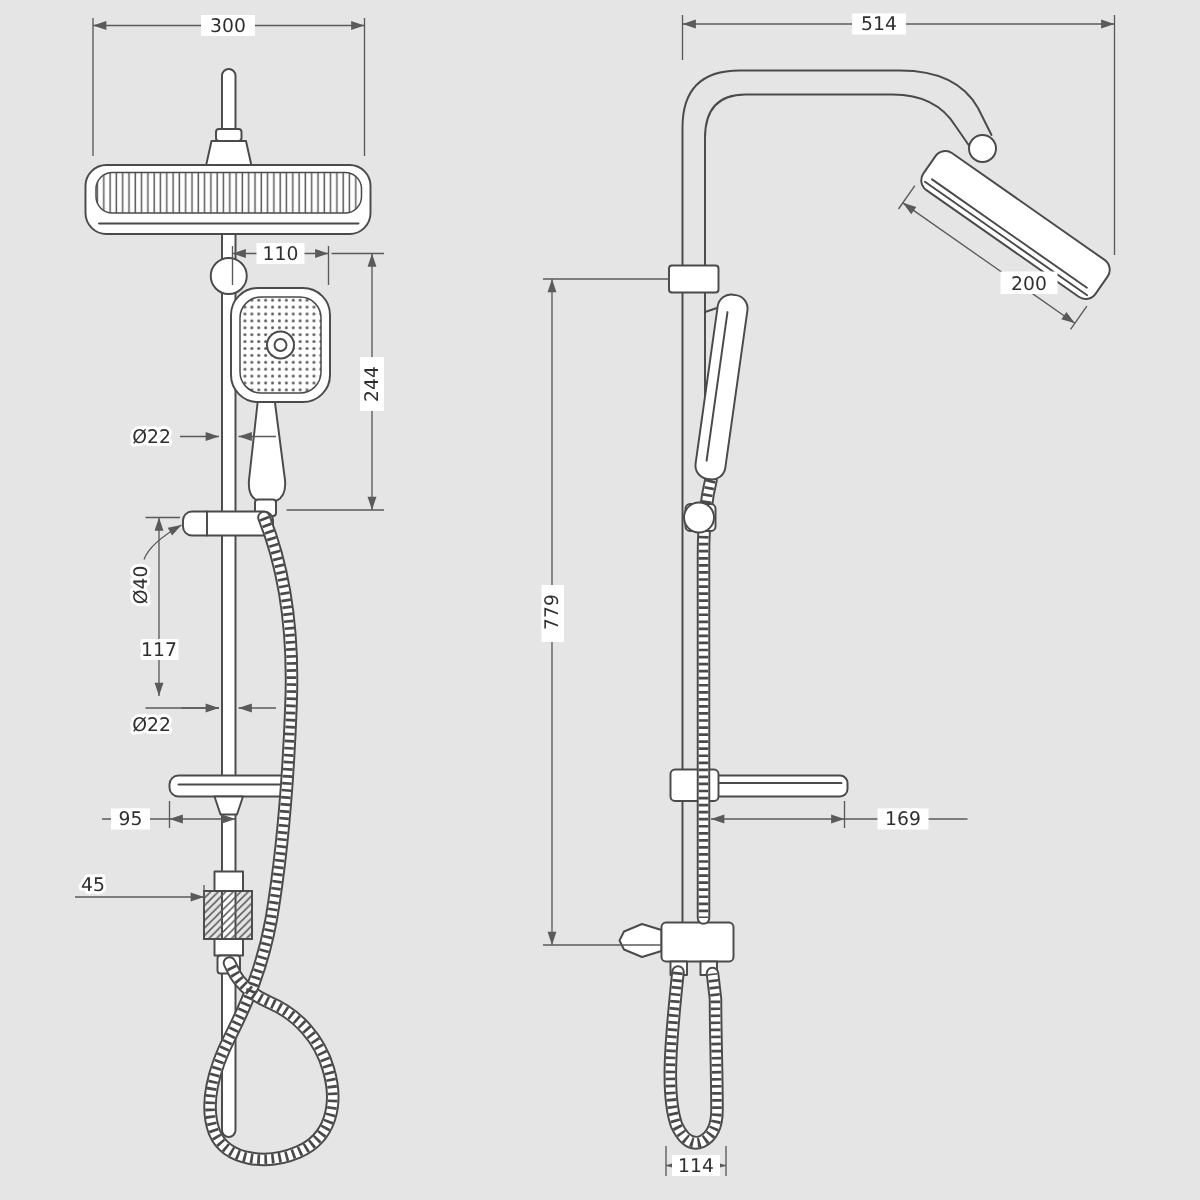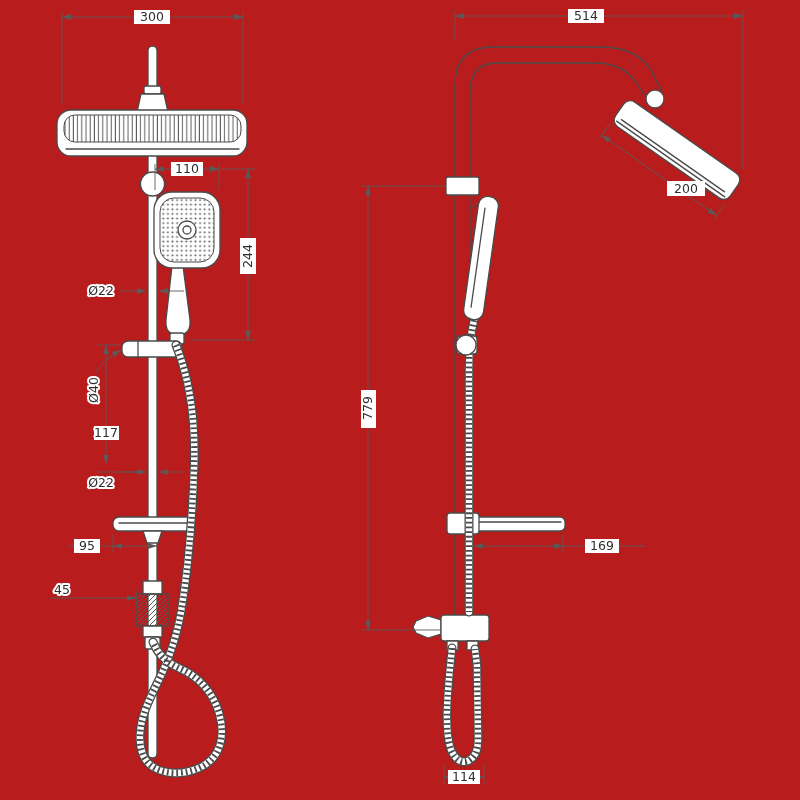--- a/index.html
+++ b/index.html
@@ -1,16 +1,16 @@
 <!DOCTYPE html>
 <html><head>
 <meta charset="utf-8">
 <style>
   html,body{margin:0;padding:0;background:#ffffff;}
-  .page{width:800px;height:800px;background:#b91c1c;position:relative;font-family:"DejaVu Sans",sans-serif;}
+  .page{width:800px;height:800px;background:#e5e5e5;position:relative;font-family:"DejaVu Sans",sans-serif;}
   .ln{stroke:#4a4a4a;stroke-width:1.3;fill:none;stroke-linecap:round;}
   .fill{fill:#fff;stroke:#4a4a4a;stroke-width:1.3;stroke-linejoin:round;}
   .dim{stroke:#5a5a5a;stroke-width:0.9;fill:none;}
   .bg{fill:#fff;}
   .dim-label{font-family:"DejaVu Sans",sans-serif;font-size:12.5px;fill:#2e2e2e;text-anchor:middle;
              paint-order:stroke;stroke:#fff;stroke-width:4px;stroke-linejoin:round;}
   .h1{stroke:#4a4a4a;stroke-width:9;fill:none;stroke-linecap:round;stroke-linejoin:round;}
   .h2{stroke:#fff;stroke-width:6.4;fill:none;stroke-linecap:round;stroke-linejoin:round;}
   .h3{stroke:#4a4a4a;stroke-width:6.4;fill:none;stroke-dasharray:1.8 2.9;stroke-linecap:butt;}
 </style>

